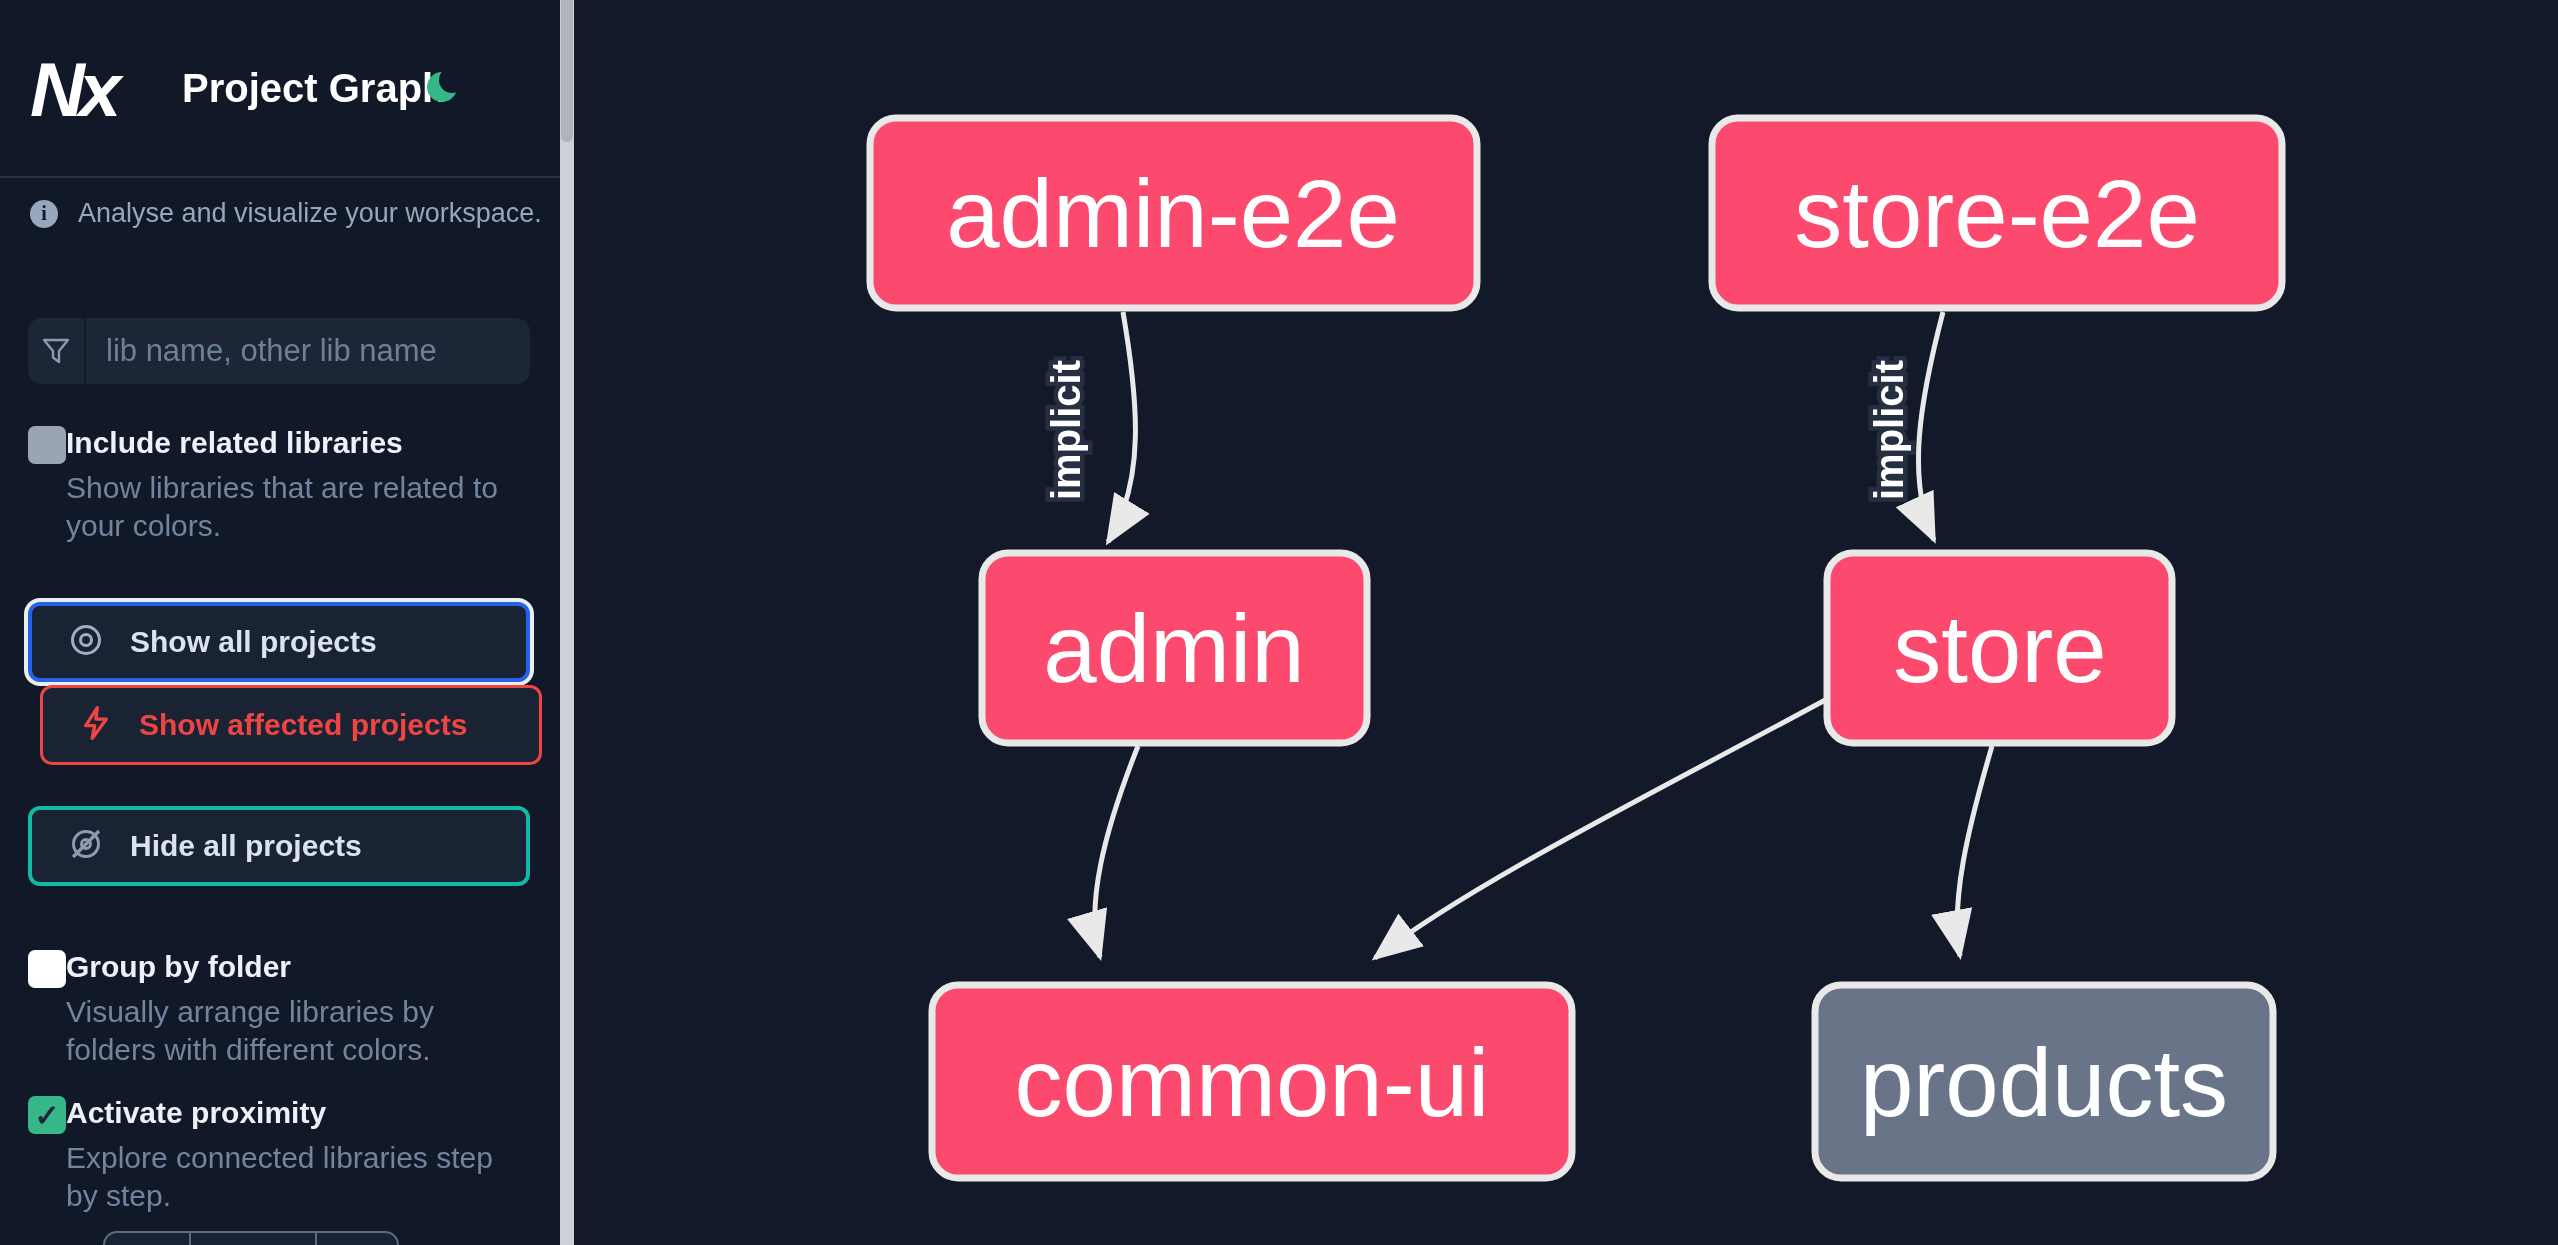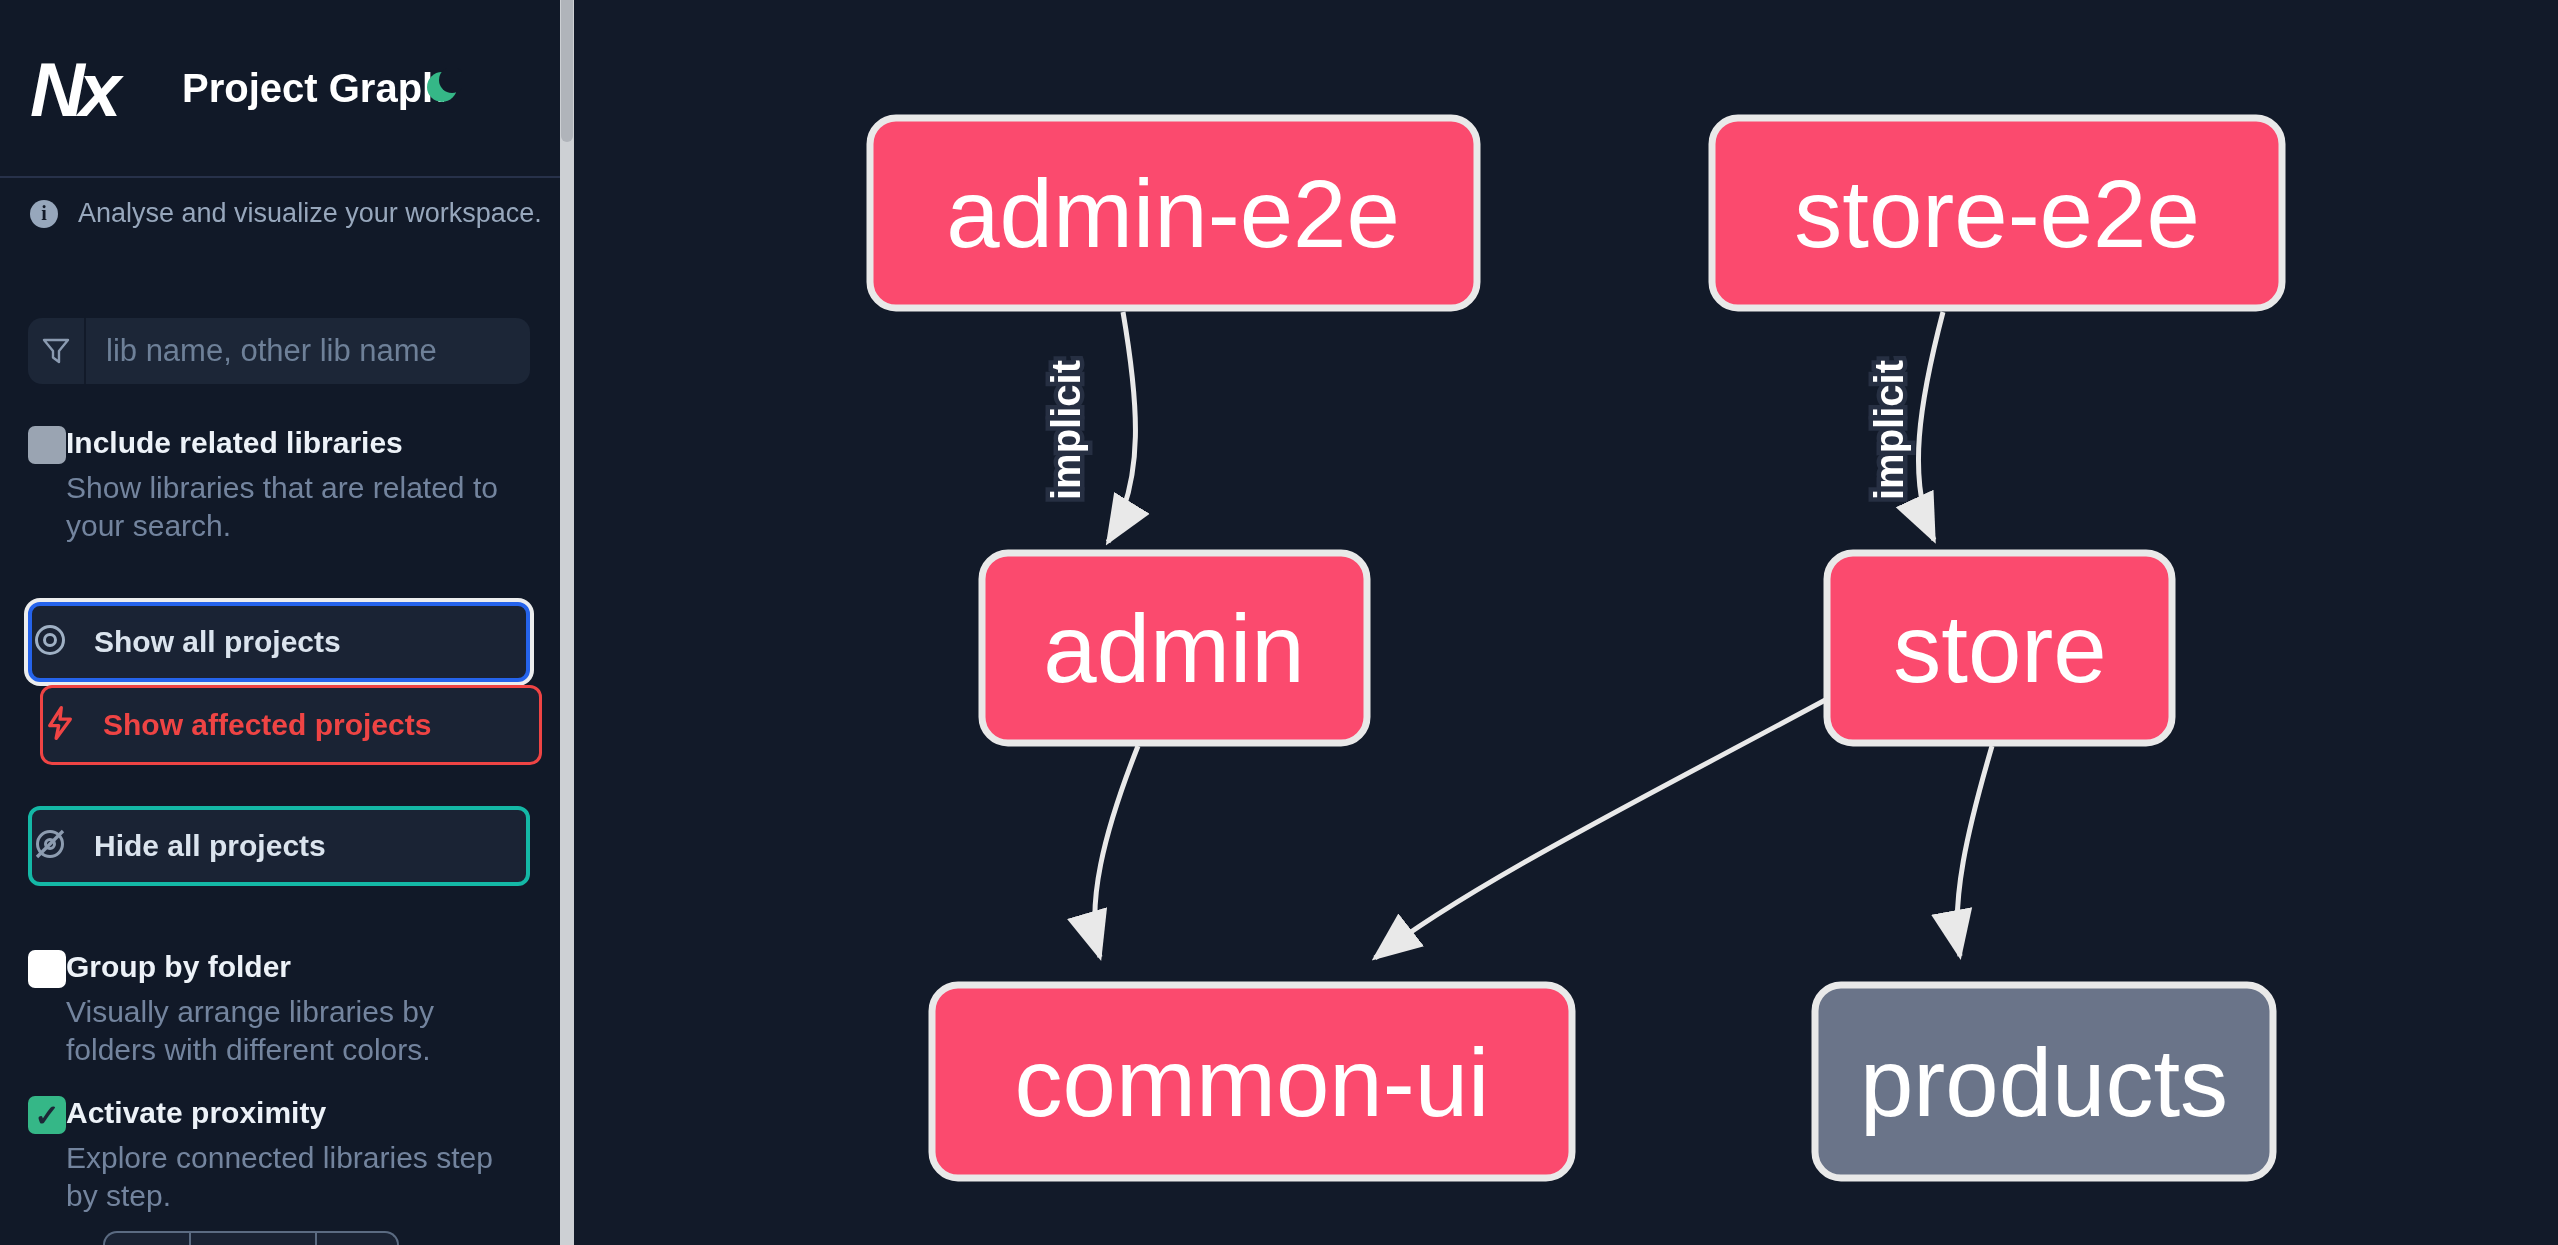--- a/index.html
+++ b/index.html
@@ -44,21 +44,21 @@
   .cb-disabled { background:#9aa4b2; }
   .cb-white { background:#ffffff; }
   .cb-green { background:#35b787; display:flex; align-items:center; justify-content:center;
               color:#1d2737; font-size:30px; font-weight:800; }
   .check-texts { width:432px; }
   .check-label { color:#edf2f8; font-size:30px; font-weight:600; line-height:38px; }
   .check-desc { color:#73849e; font-size:30px; line-height:38px; margin-top:7px; }
 
   .sb-btn { position:absolute; left:28px; width:502px; height:80px; border-radius:12px;
             background:#1a2334; display:flex; align-items:center; gap:26px;
-            cursor:pointer; }
+            padding-left:36px; cursor:pointer; }
   .btn-all { border:4px solid #2563eb; box-shadow:0 0 0 4px rgba(255,255,255,.92); }
   .btn-affected { border:3px solid #ef4444; }
   .btn-hide { border:4px solid #14b8a6; }
   .sb-btn-label { font-size:30px; font-weight:600; color:#dbe4ee; }
   .btn-affected .sb-btn-label { color:#ef4444; }
 
   .stepper-partial { position:absolute; left:103px; top:1231px; width:296px; height:18px;
                      background:#1a2334; border:2px solid #5b6b82; border-bottom:none;
                      border-radius:14px 14px 0 0; display:flex; }
   .stepper-cell { height:100%; border-right:2px solid #5b6b82; }
@@ -100,21 +100,21 @@
           <path d="M3 4 H27 L18 15 V26 L12 21.5 V15 Z"></path>
         </svg>
       </div>
       <input type="text" placeholder="lib name, other lib name" style="">
     </div>
 
     <div class="check-row" style="top:424px;">
       <div class="checkbox cb-disabled"></div>
       <div class="check-texts">
         <div class="check-label">Include related libraries</div>
-        <div class="check-desc">Show libraries that are related to your search.</div>
+        <div class="check-desc">Show libraries that are related to your colors.</div>
       </div>
     </div>
 
     <div class="sb-btn btn-all" style="top:602px;">
       <span>
         <svg width="36" height="36" viewBox="0 0 36 36" fill="none" stroke="#9fb0c4" stroke-width="3">
           <circle cx="18" cy="18" r="13.5"></circle>
             <circle cx="18" cy="18" r="5.5"></circle>
         </svg>
       </span>

